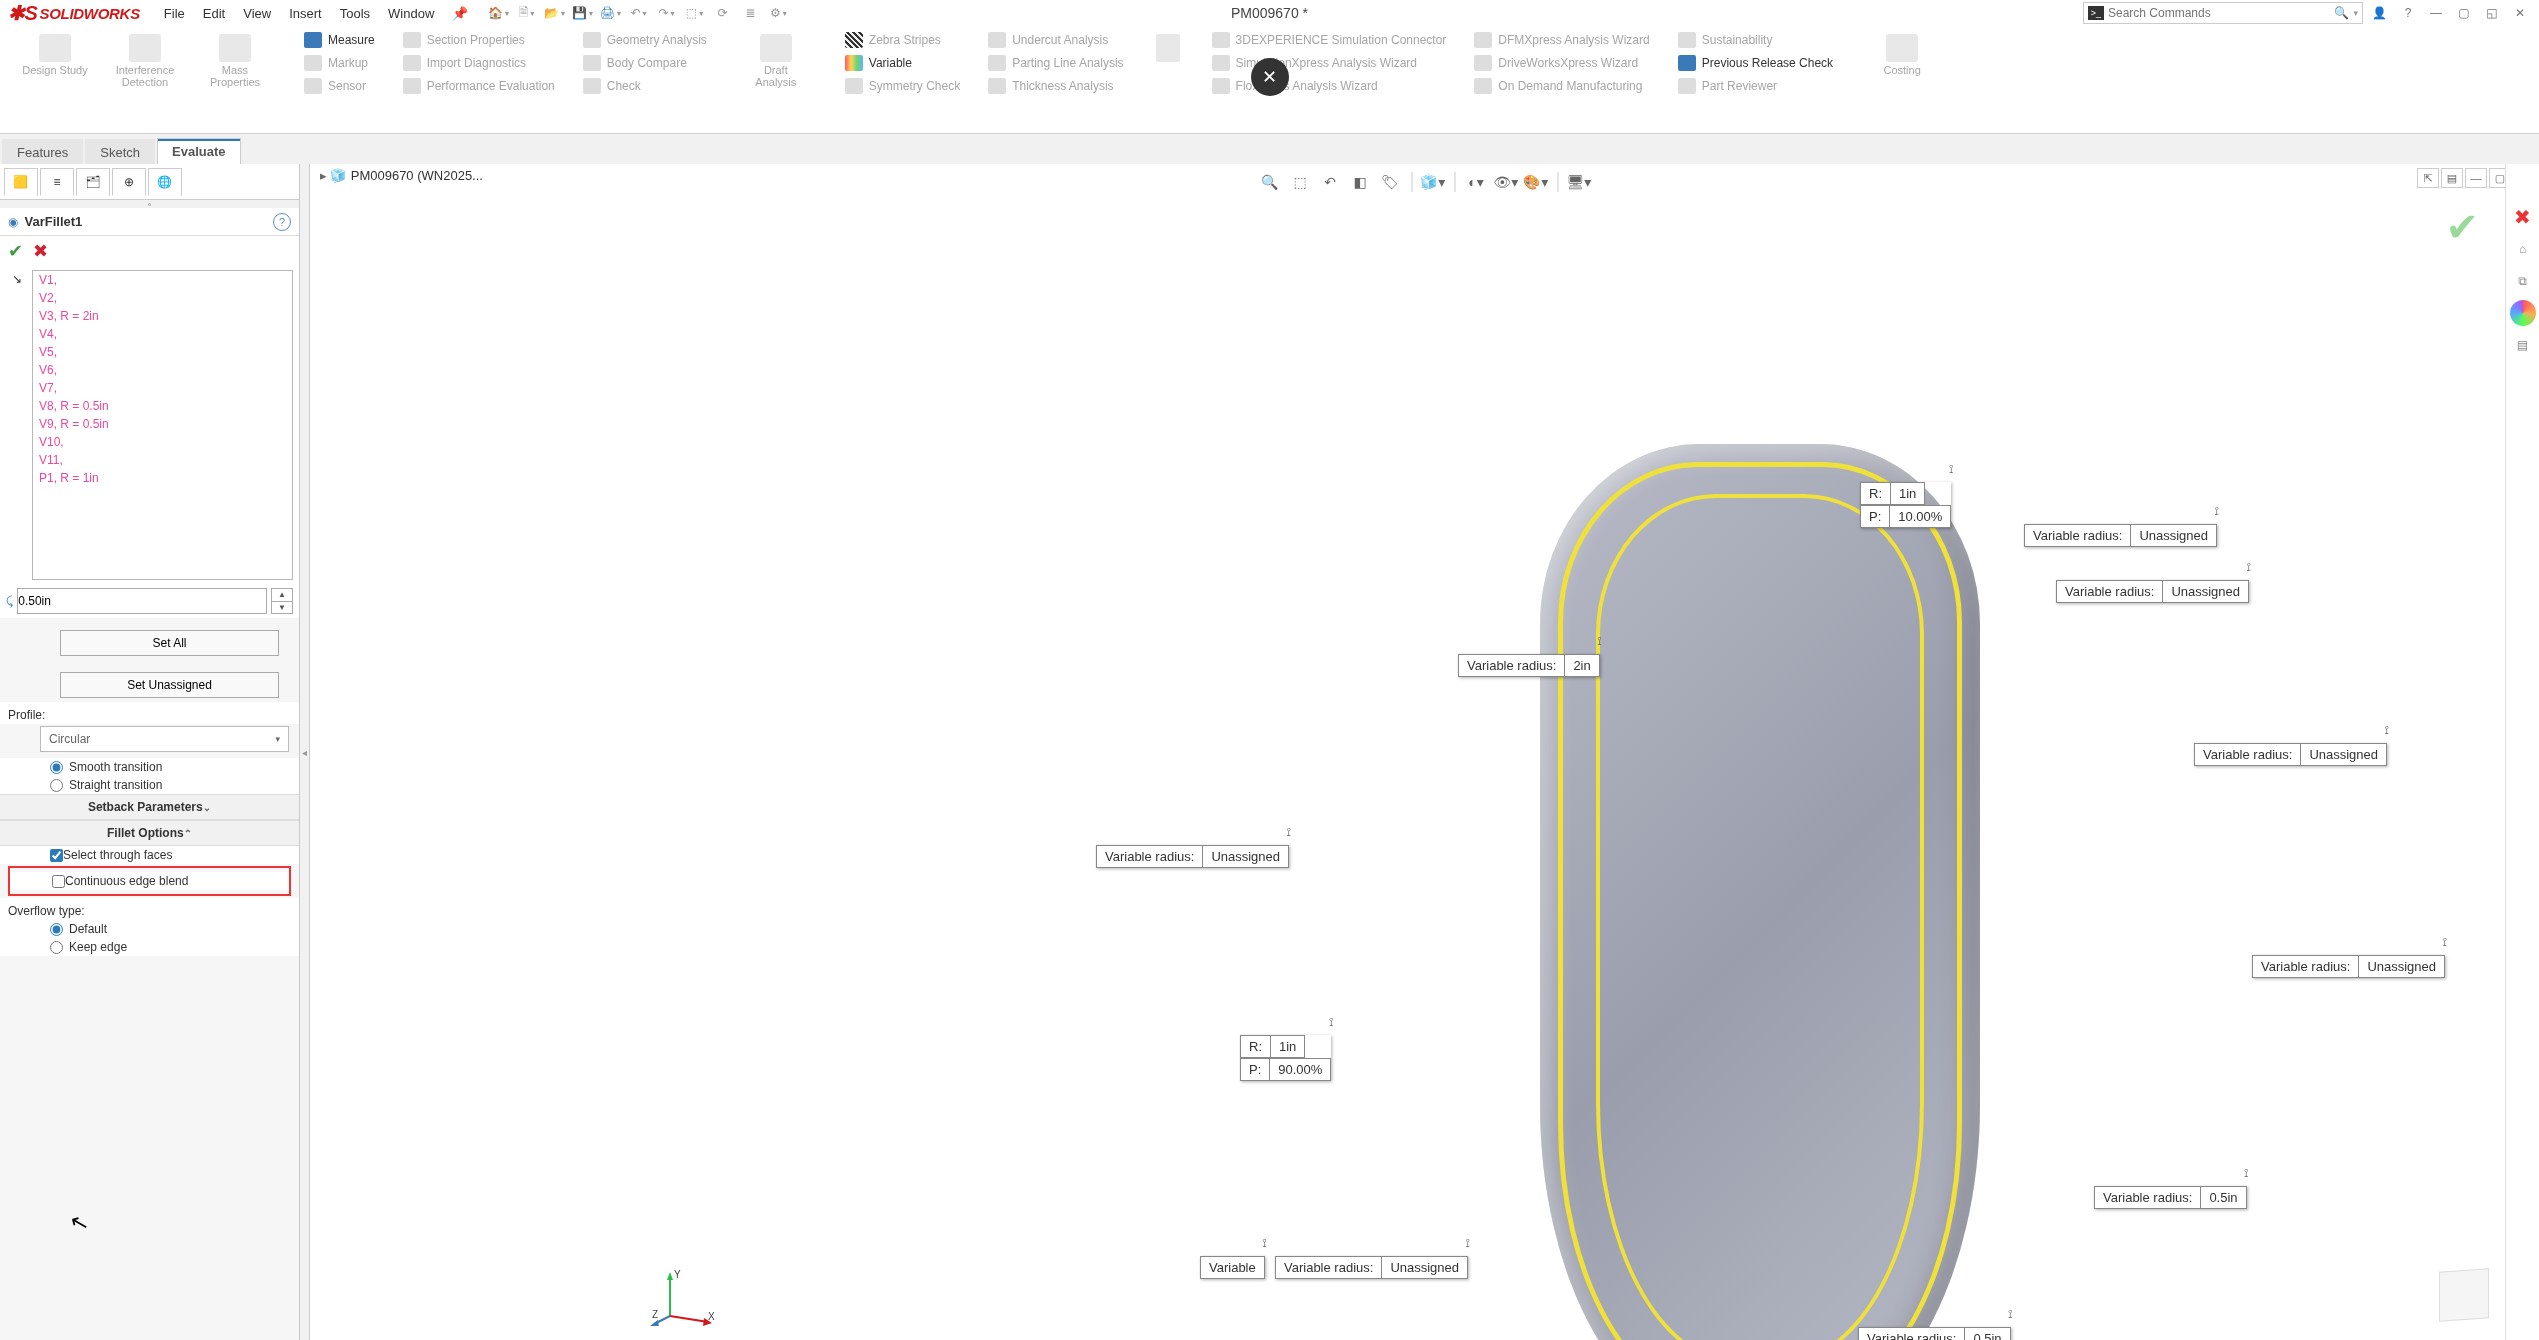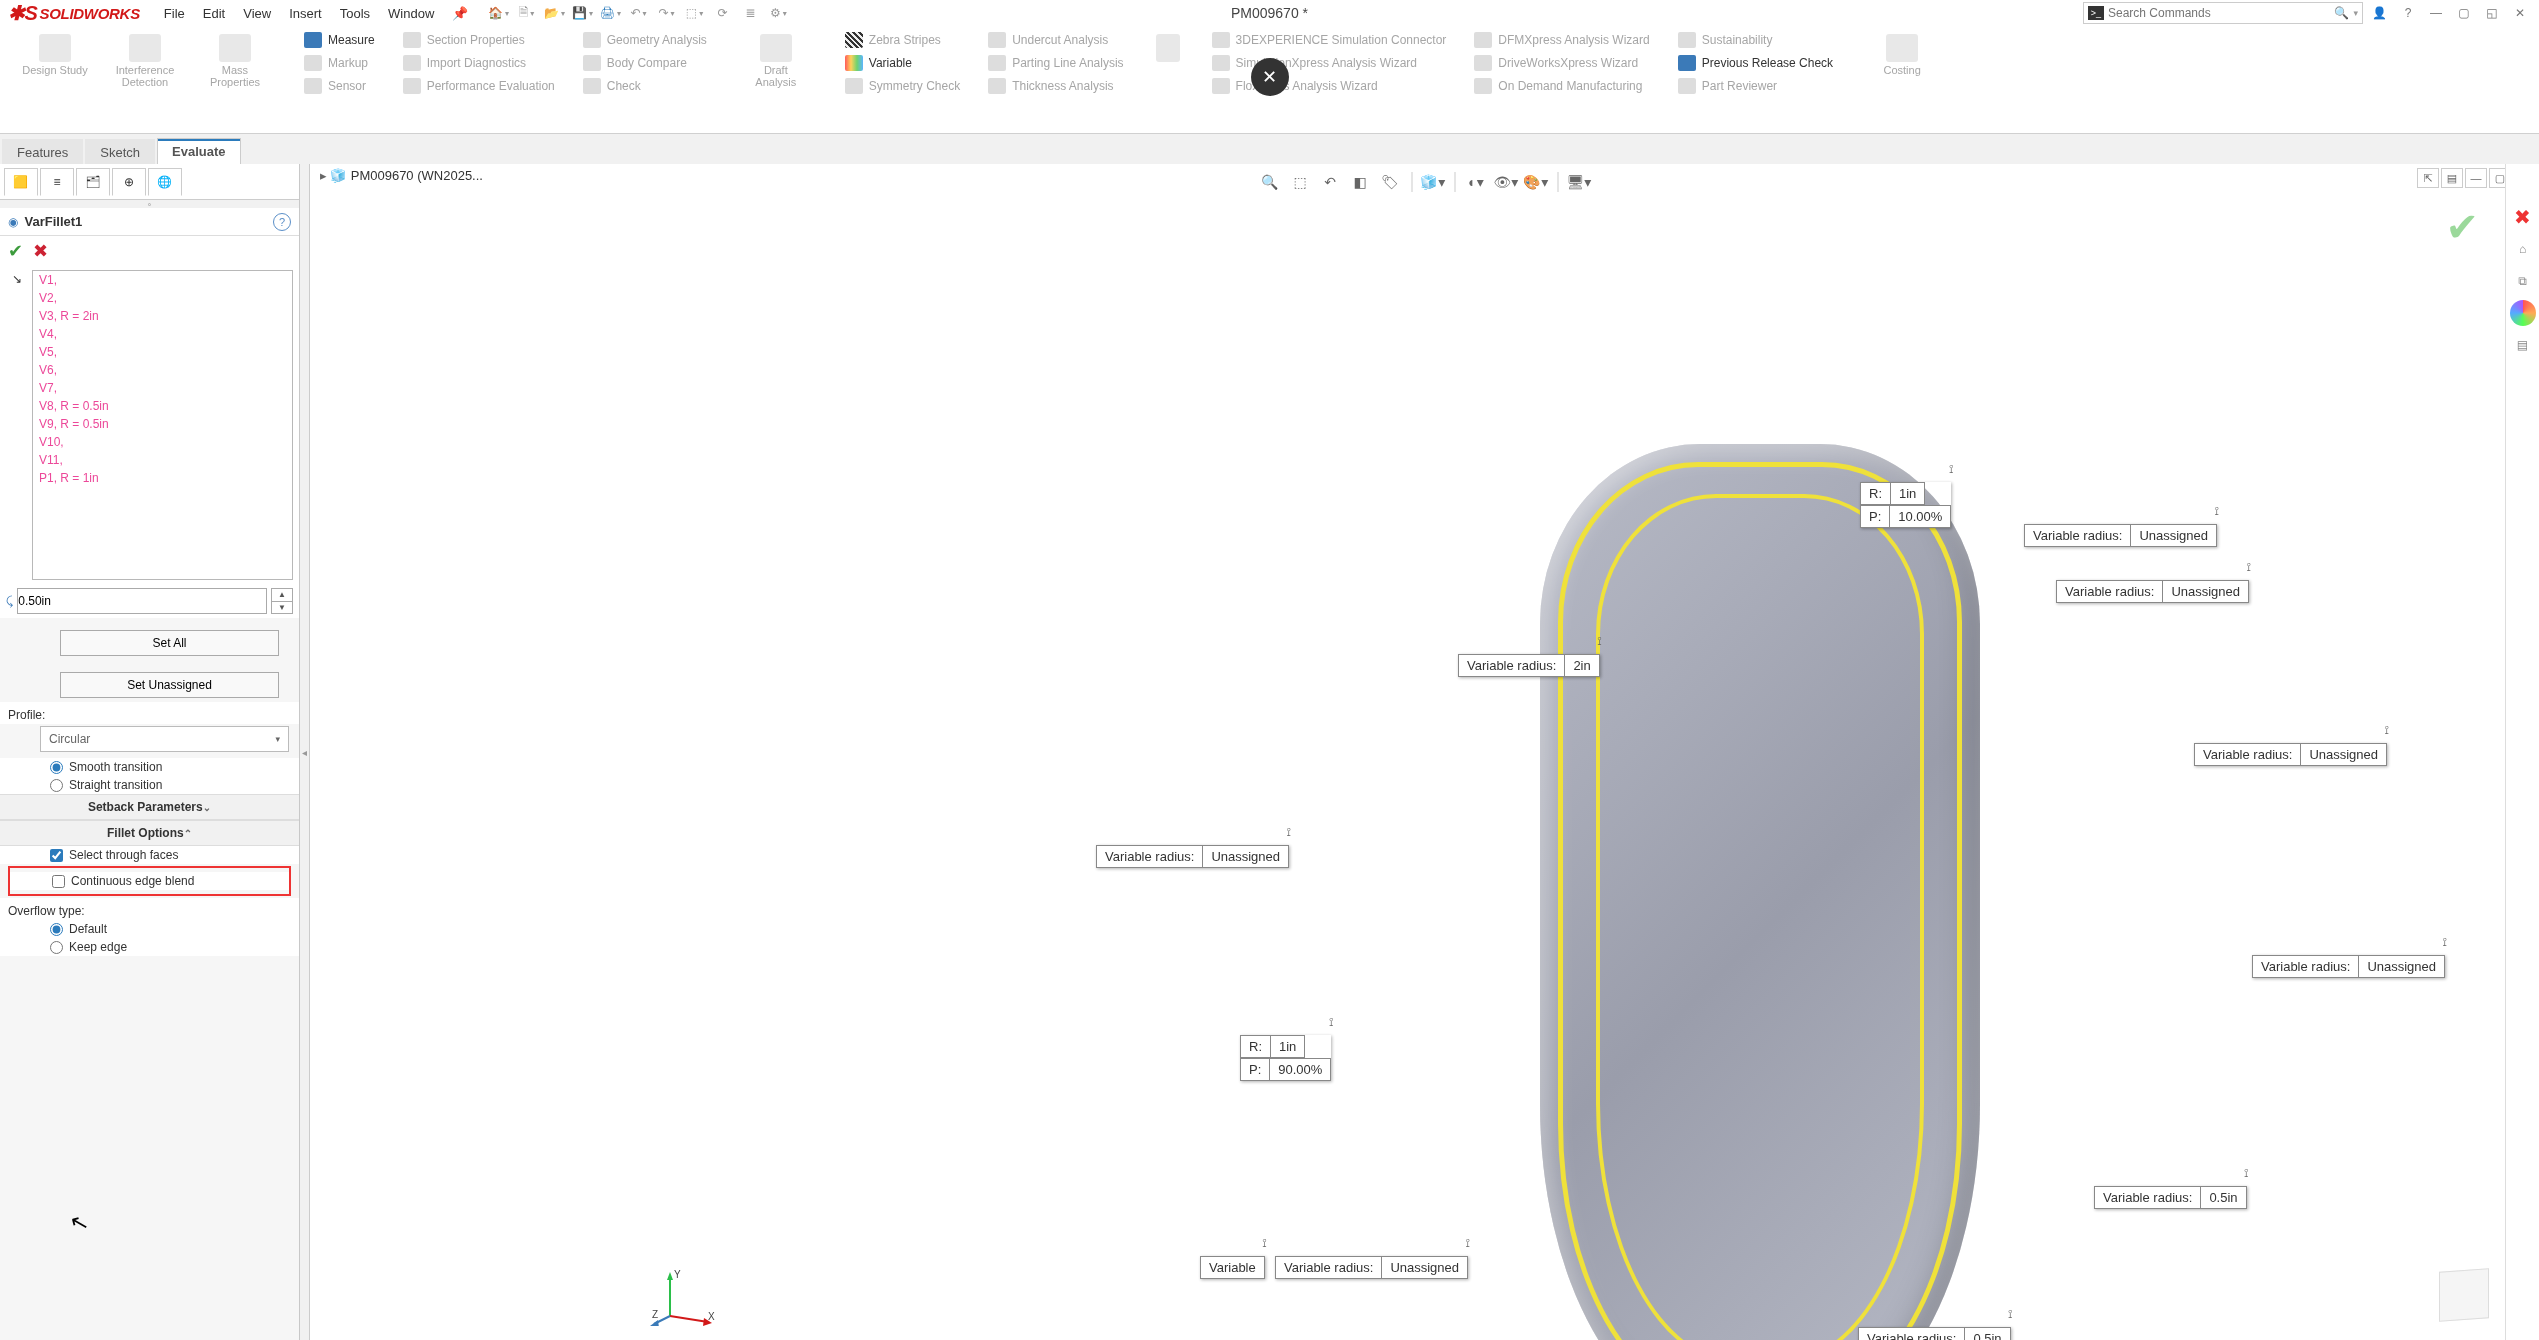--- a/index.html
+++ b/index.html
@@ -66,21 +66,21 @@
 .dim-input { flex:1; height:26px; border:1px solid #aaa; padding:0 0; font-size:12px;}
 .spinner { width:22px; height:26px; border:1px solid #aaa; display:flex; flex-direction:column;}
 .spinner div{flex:1; display:flex; align-items:center; justify-content:center; font-size:8px; color:#555; border-bottom:1px solid #aaa;}
 .spinner div:last-child{border:none;}
 .setbtn { margin:12px 20px 4px 60px; height:26px; border:1px solid #aaa; background:#f9f9f9; font-size:12px;}
 
 .sect-lbl { padding:6px 8px 2px; font-size:12px; color:#333; background:#fff;}
 .dropdown { margin:2px 10px 6px 40px; height:26px; border:1px solid #bbb; background:#fff; display:flex; align-items:center; padding:0 8px; font-size:12px; color:#666; justify-content:space-between;}
 .radio-row { display:flex; align-items:center; gap:6px; padding:2px 8px 2px 50px; font-size:12px; background:#fff;}
 .radio-row input[type=radio]{ accent-color:#2b7bbc;}
-.check-row { display:flex; align-items:center; gap:6px; padding:2px 8px 2px 50px; font-size:12px; background:#fff;}
+.check-row { display:flex; align-items:center; padding:2px 8px 2px 50px; font-size:12px; background:#fff;}
 .check-row input{ accent-color:#2b7bbc;}
 
 .sect-hdr { padding:5px 8px; font-size:12px; font-weight:600; background:#f1f1f1; border-top:1px solid #ddd; border-bottom:1px solid #ddd; display:flex; justify-content:center; align-items:center;}
 .sect-hdr .caret { font-size:10px; color:#666;}
 
 .highlight-box { margin:2px 8px; border:2px solid #e33; padding:4px 0;}
 
 
 .breadcrumb { position:absolute; top:4px; left:10px; display:flex; align-items:center; gap:4px; font-size:13px; color:#333;}
 .breadcrumb .bicon { color:#f5b21a;}

